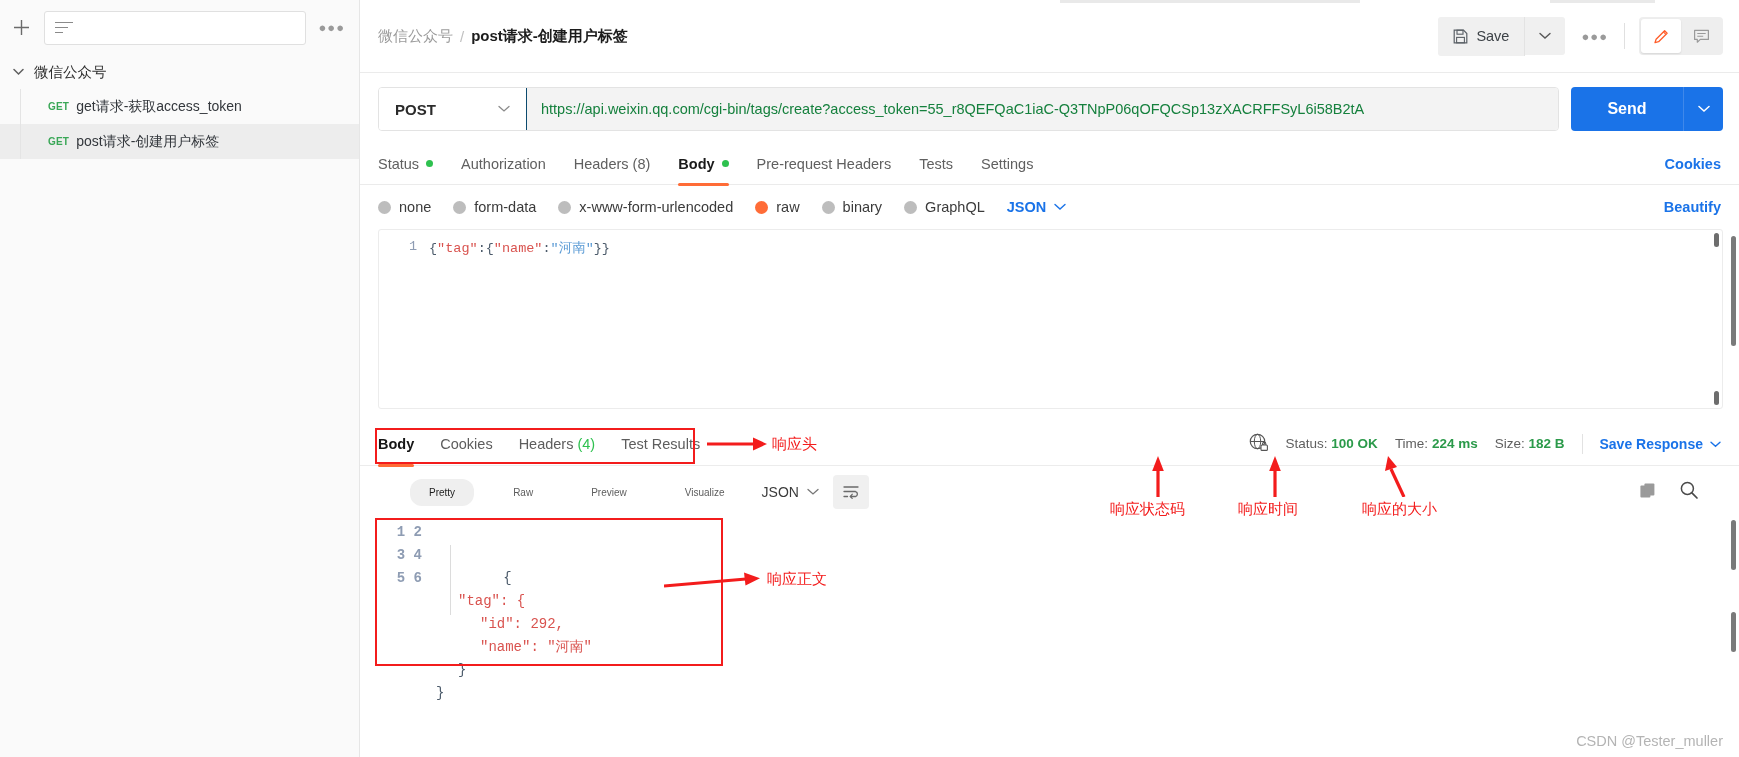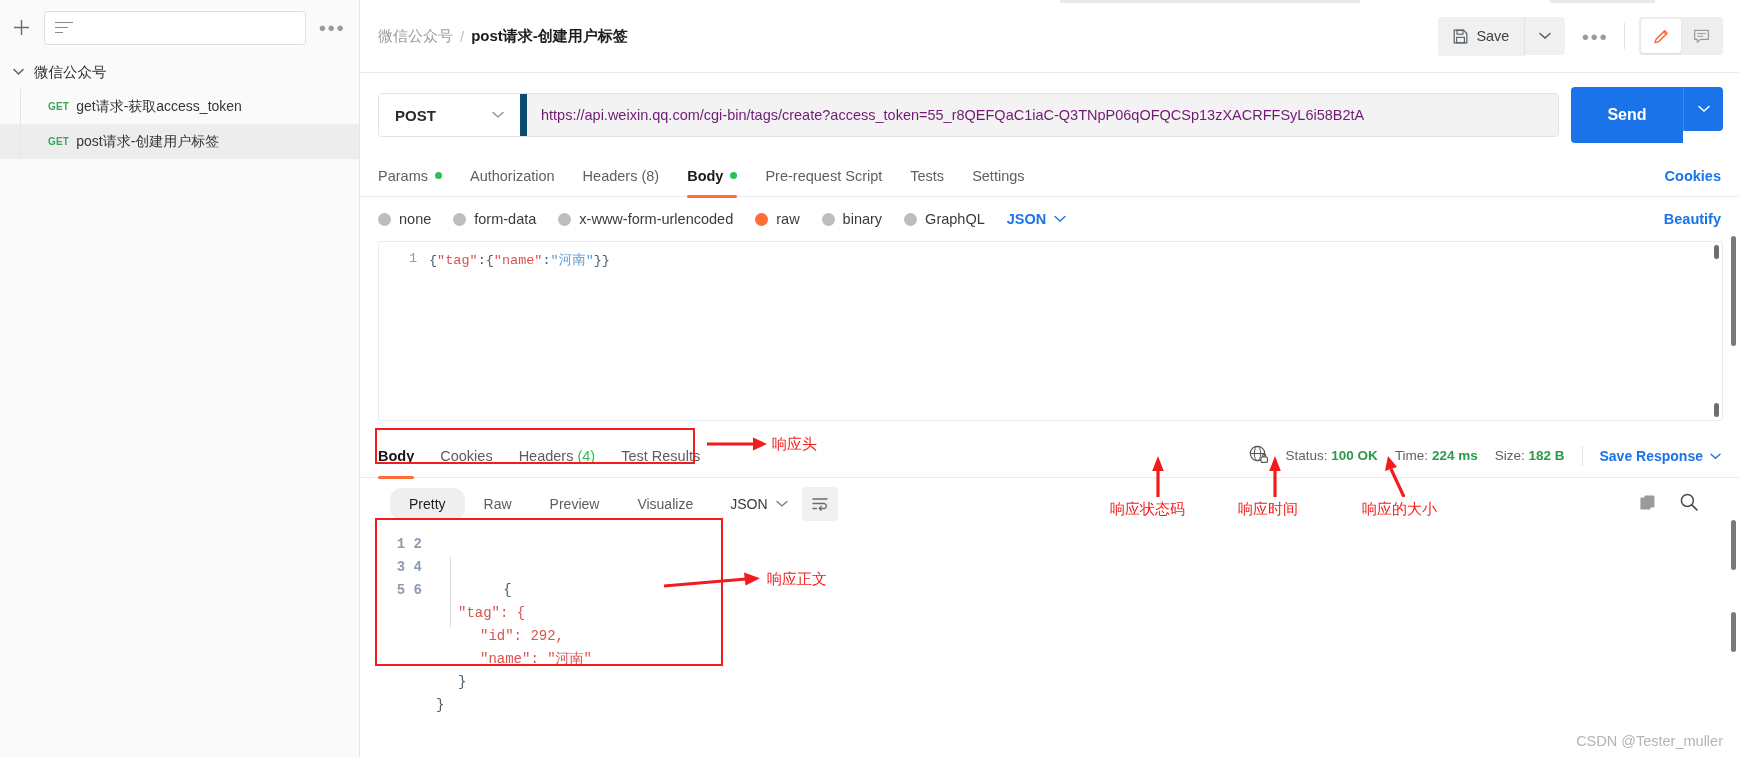--- a/index.html
+++ b/index.html
@@ -115,34 +115,34 @@
   .tg-btn.active { background: #fff; box-shadow: 0 1px 2px rgba(0,0,0,.10); }
 
   
   .url-row { display: flex; align-items: center; padding: 14px 16px 12px 18px; gap: 12px; }
   .url-shell {
     flex: 1; display: flex; align-items: stretch;
     height: 44px; border: 1px solid #e3e3e3; border-radius: 4px; overflow: hidden;
   }
   .method-sel {
     width: 148px; display: flex; align-items: center; justify-content: space-between;
-    padding: 0 16px; background: #fff; border-right: 7px solid #0c4a6e;
+    padding: 0 16px; background: #fff; border-right: 1px solid #0c4a6e;
     font-size: 15px; font-weight: 700; color: #2b2b2b; cursor: pointer;
   }
   .method-sel .mc { font-weight: 400; color: #777; font-size: 12px; }
   .url-input {
     flex: 1; display: flex; align-items: center;
     padding: 0 14px; background: #f3f3f3;
-    font-size: 14.5px; color: #701a75;
+    font-size: 14.5px; color: #15803d;
     white-space: nowrap; overflow: hidden; cursor: text;
   }
   .send-group { display: flex; align-items: stretch; }
   .send-btn {
     background: #1a73e8; color: #fff;
-    height: 56px; min-width: 112px;
+    height: 44px; min-width: 112px;
     display: flex; align-items: center; justify-content: center;
     font-size: 16px; font-weight: 700; border-radius: 4px 0 0 4px; cursor: pointer;
   }
   .send-caret {
     background: #1a73e8; color: #fff; width: 40px; height: 44px;
     display: flex; align-items: center; justify-content: center;
     border-radius: 0 4px 4px 0; border-left: 1px solid #3f88ea;
     font-size: 12px; cursor: pointer;
   }
 
@@ -233,22 +233,22 @@
   .sv-divider { width: 1px; height: 20px; background: #e2e2e2; }
   .save-resp { color: #1a73e8; font-weight: 700; font-size: 14px; cursor: pointer; display: flex; align-items: center; gap: 7px; }
   .save-resp .mc { font-size: 11px; font-weight: 400; }
 
   
   .resp-sub {
     display: flex; align-items: center; gap: 0;
     padding: 9px 18px 0 30px;
   }
   .pill {
-    padding: 8px 19px; font-size: 14px; color: #5d5d5d;
-    border-radius: 12px; cursor: pointer;
+    padding: 8px 19px; font-size: 10px; color: #5d5d5d;
+    border-radius: 12px; cursor: pointer; margin-left: 20px;
   }
   .pill.active { background: #efefef; color: #1d1d1d; }
   .sub-json {
     margin-left: 18px; display: flex; align-items: center; gap: 8px;
     font-size: 14px; color: #3b3b3b; cursor: pointer;
   }
   .sub-json .mc { font-size: 11px; color: #777; }
   .wrap-btn {
     margin-left: 14px; width: 36px; height: 34px;
     background: #f0f0f0; border-radius: 4px;
@@ -393,35 +393,35 @@
         <div class="send-caret">
           <svg width="12" height="8" viewBox="0 0 12 8">
               <path d="M1 1.5 L6 6 L11 1.5" stroke="#ffffff" stroke-width="1.5" fill="none" stroke-linecap="round"></path>
             </svg>
         </div>
       </div>
     </div>
 
     <div class="req-tabs">
       <div class="rtab">
-        <span>Params</span>
+        <span>Status</span>
         <span class="dot-g"></span>
       </div>
       <div class="rtab">
         <span>Authorization</span>
       </div>
       <div class="rtab">
         <span>Headers (8)</span>
       </div>
       <div class="rtab active">
         <span>Body</span>
         <span class="dot-g"></span>
       </div>
       <div class="rtab">
-        <span>Pre-request Script</span>
+        <span>Pre-request Headers</span>
       </div>
       <div class="rtab">
         <span>Tests</span>
       </div>
       <div class="rtab">
         <span>Settings</span>
       </div>
       <div class="cookies-link">Cookies</div>
     </div>
 

